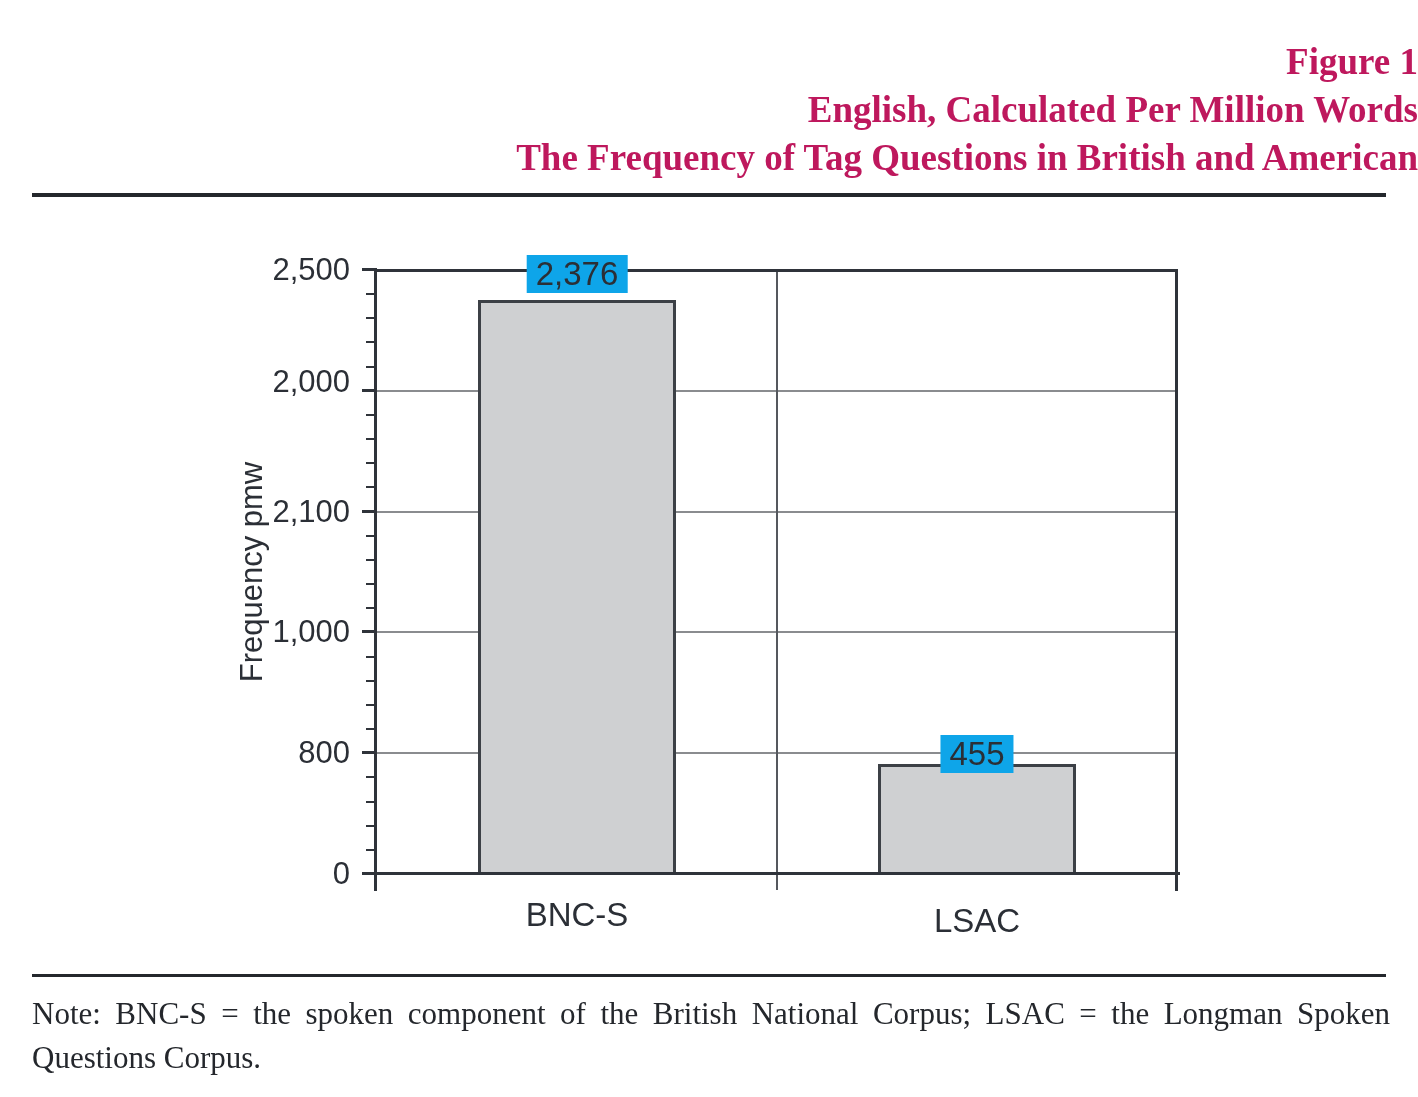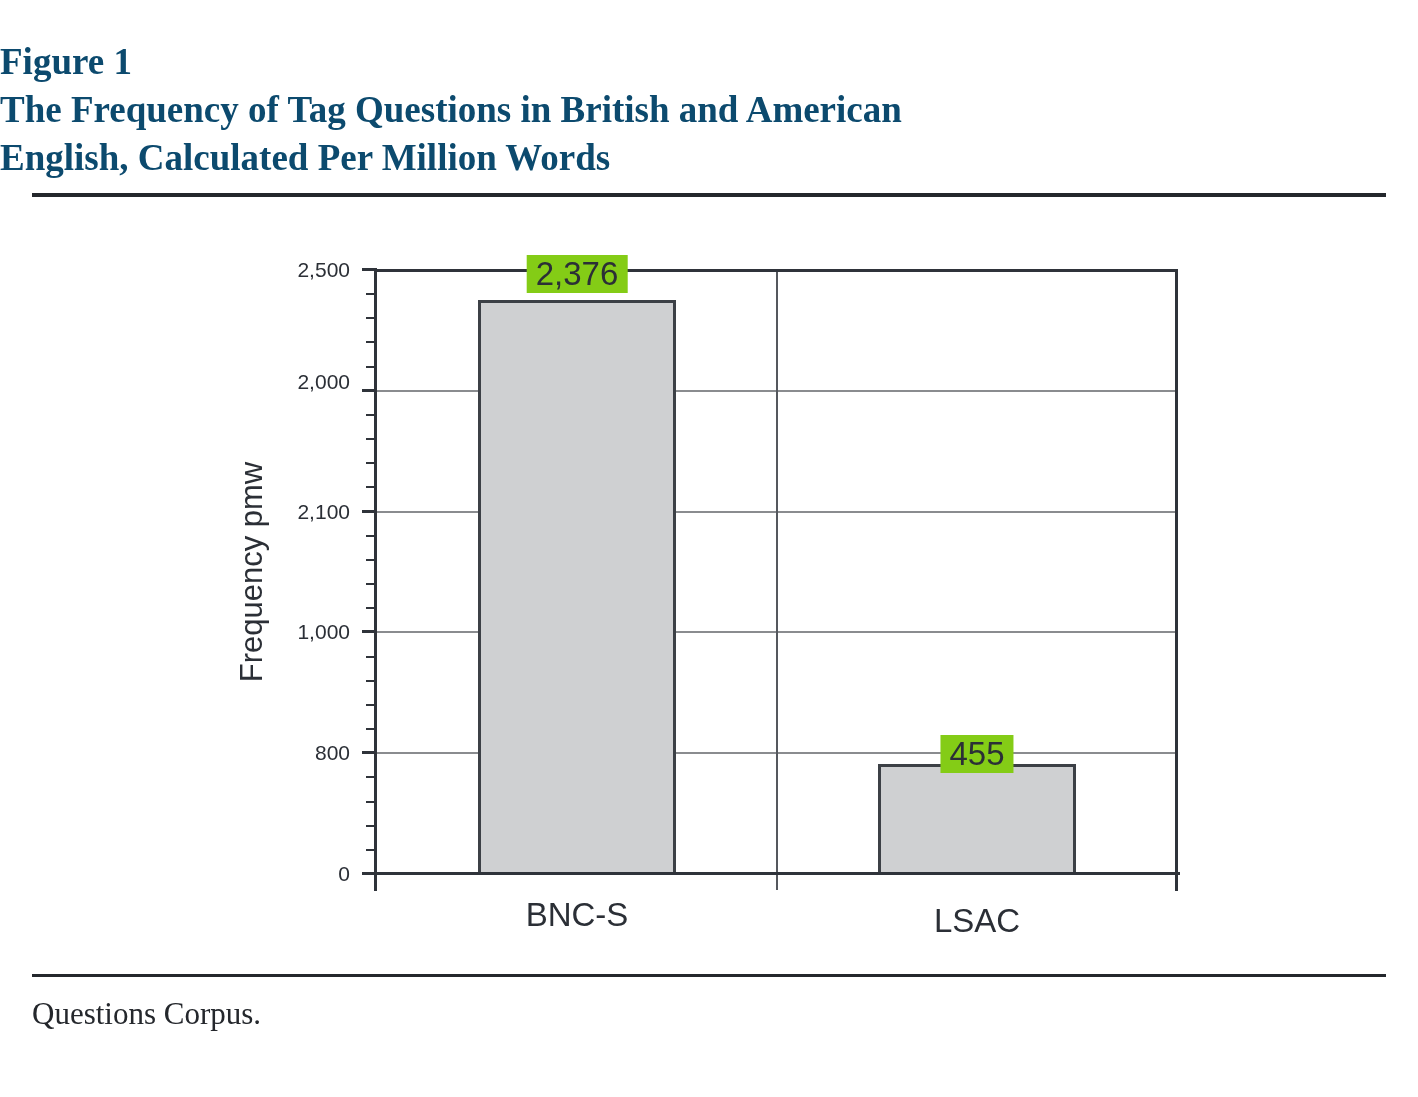--- a/index.html
+++ b/index.html
@@ -1,23 +1,23 @@
 <!DOCTYPE html>
 <html><head>
 <meta charset="utf-8">
 <style>
   html,body{margin:0;padding:0;background:#ffffff;}
   .page{
     position:relative;width:1418px;height:1097px;background:#ffffff;overflow:hidden;
     font-family:"Liberation Sans","DejaVu Sans",sans-serif;
   }
   .title-block{
-    position:absolute;top:38px;left:0;width:100%;text-align:left;
+    position:absolute;top:38px;left:0;width:100%;text-align:right;
     font-family:"Liberation Serif","DejaVu Serif",serif;font-weight:bold;
-    font-size:37px;line-height:48px;color:#0c4a6e;
+    font-size:37px;line-height:48px;color:#be185d;
   }
   .rule{position:absolute;left:32px;width:1354px;background:#24272c;}
   .rule-top{top:193px;height:4px;}
   .rule-bottom{top:974px;height:3px;}
   .chart-area{position:absolute;left:377px;top:270px;width:800px;height:604px;}
   .y-title{
     position:absolute;left:252px;top:572px;white-space:nowrap;
     transform:translate(-50%,-50%) rotate(-90deg);
     font-size:31px;color:#2b2f36;
   }
@@ -29,42 +29,42 @@
   .note-line-1{display:block;text-align:justify;text-align-last:justify;}
   .note-line-2{display:block;text-align:left;}
   
   .abs{position:absolute;}
   .gridline{z-index:1;}
   .divider{z-index:1;}
   .bar{z-index:2;box-sizing:border-box;}
   .axisline{z-index:3;}
   .tick{z-index:3;}
   .vlabel{
-    z-index:4;background:#84cc16;white-space:nowrap;
+    z-index:4;background:#0ea5e9;white-space:nowrap;
     height:38px;line-height:38px;padding:0 9px;
     transform:translate(-50%,-50%);font-size:33px;color:#2b2f36;
   }
   .ytick-label{
     z-index:4;width:148px;height:40px;line-height:40px;text-align:right;
-    font-size:21px;color:#2b2f36;white-space:nowrap;
+    font-size:31px;color:#2b2f36;white-space:nowrap;
   }
   .cat-label{
     z-index:4;transform:translateX(-50%);white-space:nowrap;
     font-size:33px;color:#2b2f36;text-align:right;
   }
 </style>
 </head>
 <body>
 
 <div class="page">
 
   <div class="title-block">
     <div>Figure 1</div>
+    <div>English, Calculated Per Million Words</div>
     <div>The Frequency of Tag Questions in British and American</div>
-    <div>English, Calculated Per Million Words</div>
   </div>
 
   <div class="rule rule-top"></div>
 
   <div class="y-title">Frequency pmw</div>
 
   <div class="chart-area" id="plot">
       <div class="abs gridline" style="left: 0px; width: 800px; top: 482px; height: 2px; background: rgb(138, 140, 143);"></div>
       <div class="abs gridline" style="left: 0px; width: 800px; top: 361px; height: 2px; background: rgb(138, 140, 143);"></div>
       <div class="abs gridline" style="left: 0px; width: 800px; top: 241px; height: 2px; background: rgb(138, 140, 143);"></div>
@@ -110,16 +110,17 @@
       <div class="abs vlabel" style="left: 200px; top: 4px;">2,376</div>
       <div class="abs cat-label" style="left: 200px; top: 626px;">BNC-S</div>
       <div class="abs bar" style="left: 501px; width: 198px; top: 494px; height: 111px; background: rgb(207, 208, 210); border: 3px solid rgb(60, 64, 70);"></div>
       <div class="abs vlabel" style="left: 600px; top: 484px;">455</div>
       <div class="abs cat-label" style="left: 600px; top: 632px;">LSAC</div>
     </div>
 
   <div class="rule rule-bottom"></div>
 
   <div class="note-block">
+    <span class="note-line-1">Note: BNC-S = the spoken component of the British National Corpus; LSAC = the Longman Spoken</span>
     <span class="note-line-2">Questions Corpus.</span>
   </div>
 
 </div>
 
 </body></html>

